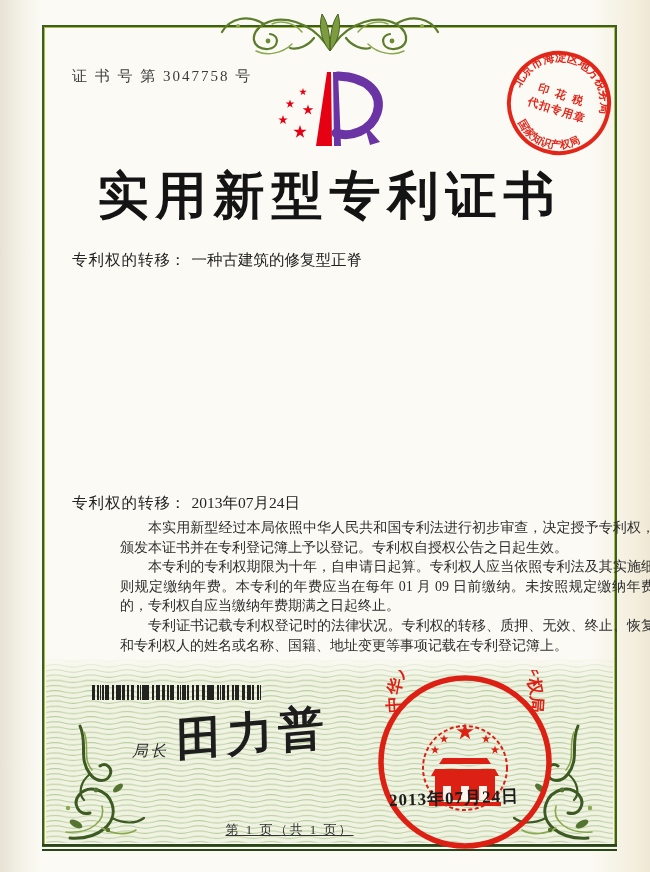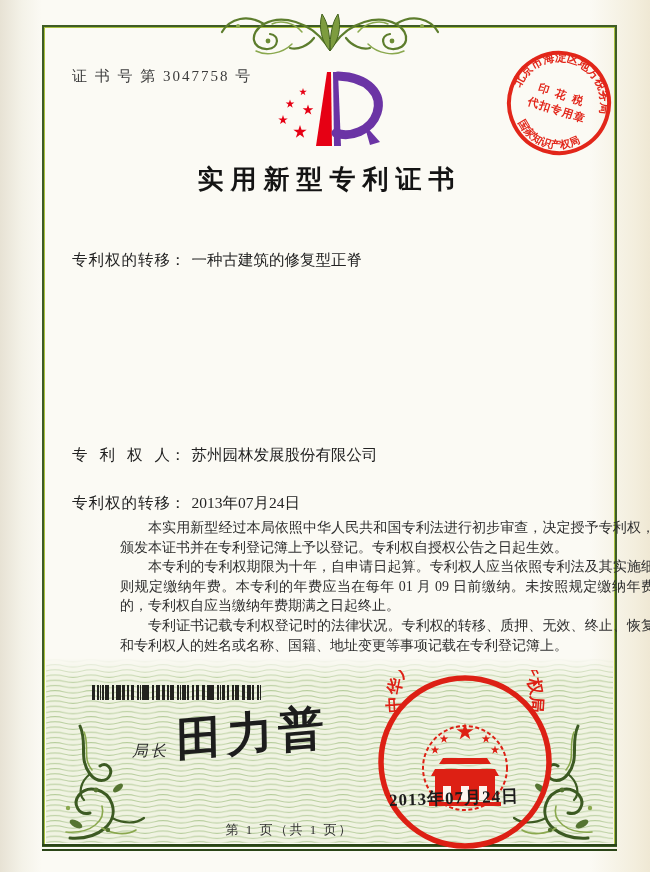--- a/index.html
+++ b/index.html
@@ -21,42 +21,42 @@
     -webkit-mask-image:linear-gradient(180deg,transparent 0,#000 22px);
     mask-image:linear-gradient(180deg,transparent 0,#000 22px);}
   .top-ornament{position:absolute;left:218px;top:4px;width:224px;height:54px;}
   .corner{position:absolute;width:112px;height:124px;}
   .corner.right{left:504px;top:720px;}
   .corner.left{left:42px;top:720px;transform:scaleX(-1);}
   
   .cert-no{position:absolute;left:72px;top:67px;font-size:15px;letter-spacing:2px;color:#3b3b3b;}
   .logo{position:absolute;left:270px;top:60px;width:122px;height:98px;}
   .title{position:absolute;left:42px;top:162px;width:575px;text-align:center;
-    font-size:26px;font-weight:bold;letter-spacing:7px;color:#141414;}
+    font-size:51px;font-weight:bold;letter-spacing:7px;color:#141414;}
   .field{position:absolute;left:72px;font-size:15.5px;color:#232323;white-space:nowrap;}
   .flabel{display:inline-block;width:98px;text-align:justify;text-align-last:justify;}
   .fsep{display:inline-block;margin-right:6px;}
   .f0{top:250px}.f1{top:300px}.f2{top:349px}.f3{top:397px}.f4{top:445px}.f5{top:493px}
   .paras{position:absolute;left:72px;top:518px;width:535px;font-size:14px;
     line-height:19.6px;color:#2e2e2e;text-align:justify;margin-left:48px;}
   .paras p{margin:0;text-indent:2em;}
   .barcode{position:absolute;left:92px;top:685px;width:169px;height:15px;
     background-image:
       repeating-linear-gradient(90deg,#23231f 0 2px,transparent 2px 5px),
       repeating-linear-gradient(90deg,#23231f 0 1px,transparent 1px 8px),
       repeating-linear-gradient(90deg,#23231f 0 3px,transparent 3px 13px);}
   .director-label{position:absolute;left:132px;top:741px;font-size:15.5px;color:#2a2a2a;letter-spacing:3px;font-style:italic;}
   .signature{position:absolute;left:176px;top:703px;font-size:46px;font-weight:600;color:#1d1d1d;
     letter-spacing:5px;transform:rotate(-5deg) skewX(-4deg);white-space:nowrap;}
   .authority-seal{position:absolute;left:373px;top:670px;width:184px;height:184px;}
   .seal-date{position:absolute;left:389px;top:786px;width:165px;font-size:17px;font-weight:bold;
     color:#1c1c1c;letter-spacing:1px;transform:rotate(-2deg);white-space:nowrap;}
   .tax-seal{position:absolute;left:494px;top:38px;width:130px;height:130px;}
   .footer{position:absolute;left:42px;top:821px;width:495px;text-align:center;
-    font-size:13px;letter-spacing:2px;color:#333;}
+    font-size:13px;letter-spacing:2px;color:#333;text-decoration:underline;}
 </style>
 </head>
 <body>
 
 <div class="page">
 
   <svg class="waves" width="567" height="185">
     <defs>
       <pattern id="wv" width="36" height="5.2" patternUnits="userSpaceOnUse">
         <path d="M0,2.6 Q9,0.3 18,2.6 T36,2.6" fill="none" stroke="#a9c48c" stroke-width="1"></path>
@@ -158,23 +158,20 @@
       </text>
       <text x="65" y="60" font-size="11" font-weight="bold" text-anchor="middle" letter-spacing="2" font-family="Liberation Serif,serif">印 花 税</text>
       <text x="65" y="76" font-size="11" font-weight="bold" text-anchor="middle" letter-spacing="1" font-family="Liberation Serif,serif">代扣专用章</text>
     </g>
   </svg>
 
   <div class="title">实用新型专利证书</div>
 
   <div class="field f0">
     <span class="flabel">专利权的转移</span><span class="fsep">：</span><span class="fvalue">一种古建筑的修复型正脊</span>
-  </div>
-  <div class="field f4">
-    <span class="flabel">专利权人</span><span class="fsep">：</span><span class="fvalue">苏州园林发展股份有限公司</span>
   </div>
   <div class="field f5">
     <span class="flabel">专利权的转移</span><span class="fsep">：</span><span class="fvalue">2013年07月24日</span>
   </div>
 
   <div class="paras">
     <p>本实用新型经过本局依照中华人民共和国专利法进行初步审查，决定授予专利权，颁发本证书并在专利登记簿上予以登记。专利权自授权公告之日起生效。</p>
     <p>本专利的专利权期限为十年，自申请日起算。专利权人应当依照专利法及其实施细则规定缴纳年费。本专利的年费应当在每年 01 月 09 日前缴纳。未按照规定缴纳年费的，专利权自应当缴纳年费期满之日起终止。</p>
     <p>专利证书记载专利权登记时的法律状况。专利权的转移、质押、无效、终止、恢复和专利权人的姓名或名称、国籍、地址变更等事项记载在专利登记簿上。</p>
   </div>

